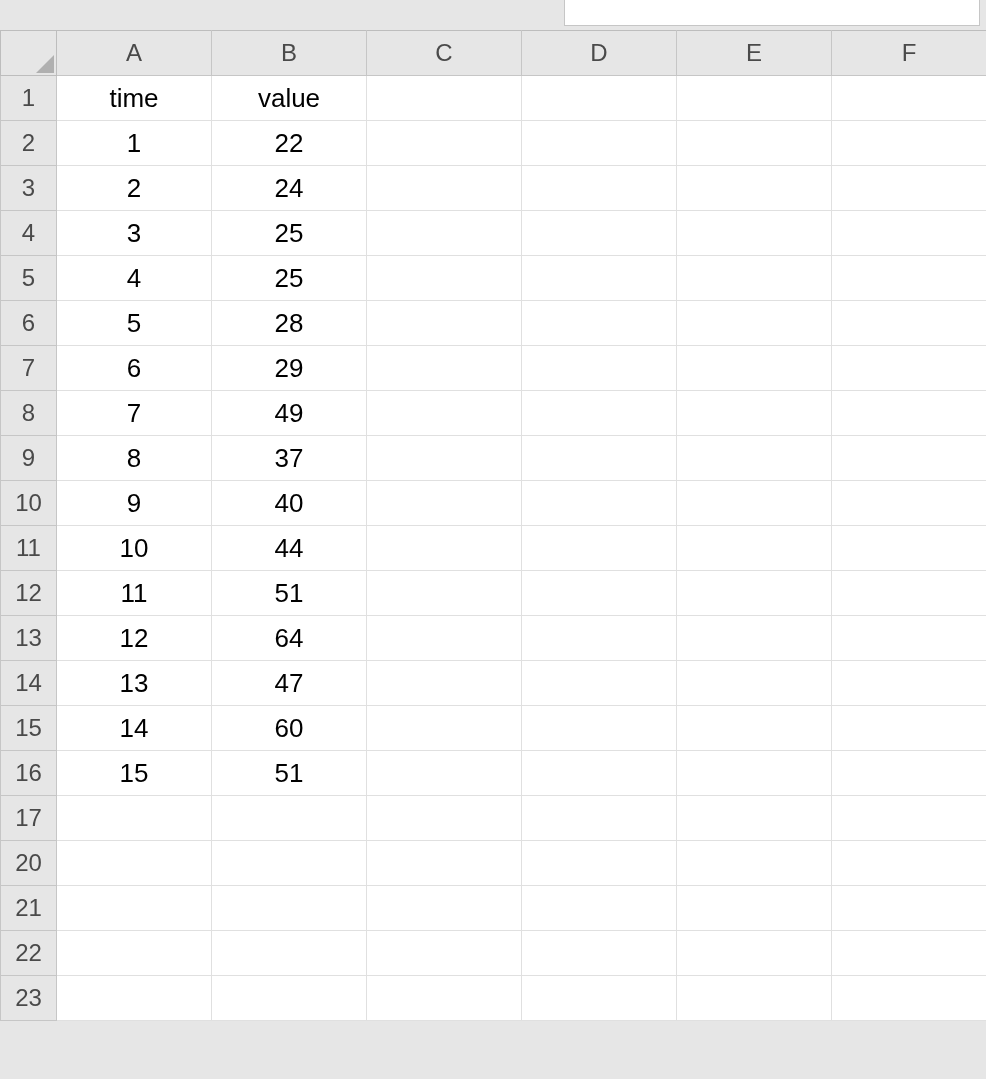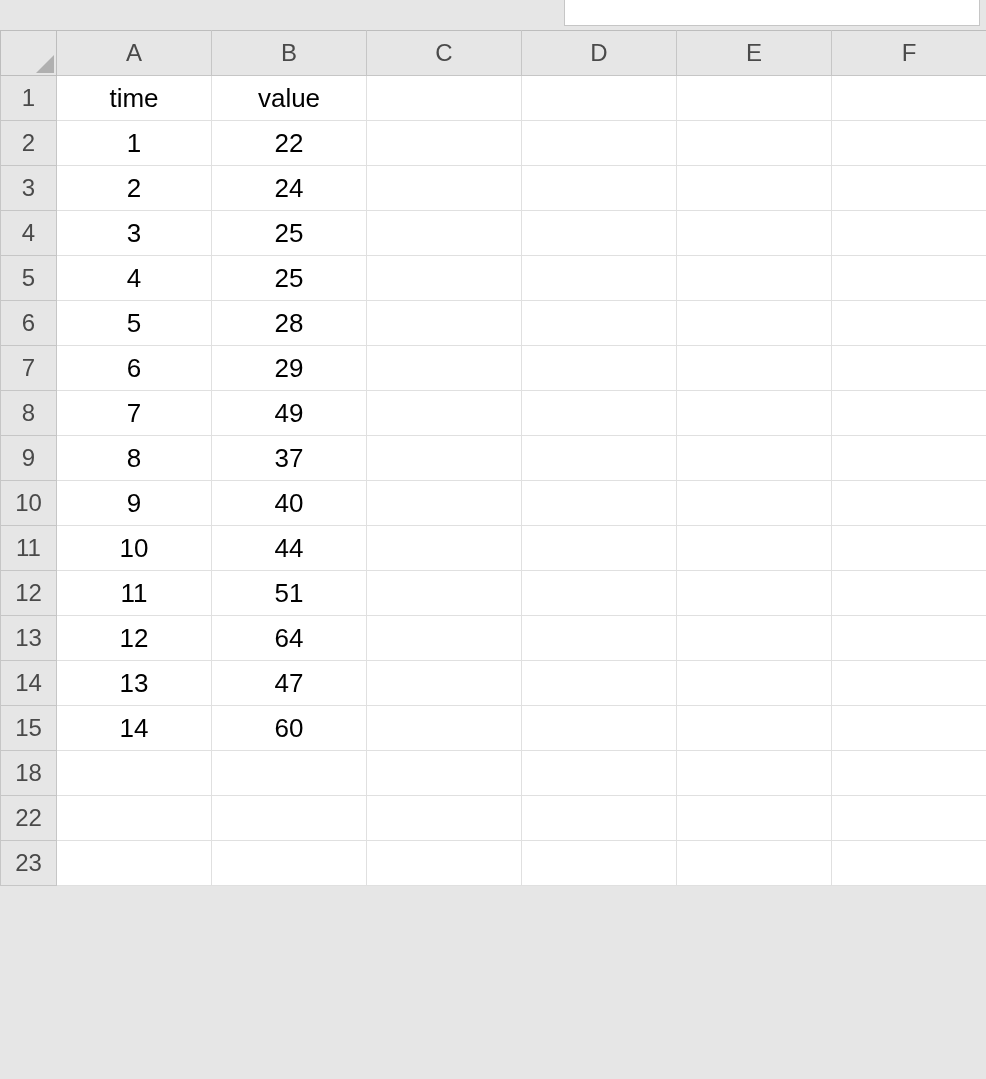--- a/index.html
+++ b/index.html
@@ -273,34 +273,61 @@
     <tr class="data-row">
       <th class="rowhdr">15</th>
       <td>14</td>
       <td>60</td>
       <td></td>
       <td></td>
       <td></td>
       <td></td>
     </tr>
 
-
-
-    <tr class="data-row">
-      <th class="rowhdr">18</th>
-      <td></td>
-      <td></td>
-      <td></td>
-      <td></td>
-      <td></td>
-      <td></td>
-    </tr>
-
-
-
+    <tr class="data-row">
+      <th class="rowhdr">16</th>
+      <td>15</td>
+      <td>51</td>
+      <td></td>
+      <td></td>
+      <td></td>
+      <td></td>
+    </tr>
+
+    <tr class="data-row">
+      <th class="rowhdr">17</th>
+      <td></td>
+      <td></td>
+      <td></td>
+      <td></td>
+      <td></td>
+      <td></td>
+    </tr>
+
+    <tr class="data-row">
+      <th class="rowhdr">20</th>
+      <td></td>
+      <td></td>
+      <td></td>
+      <td></td>
+      <td></td>
+      <td></td>
+    </tr>
+
+
+
+    <tr class="data-row">
+      <th class="rowhdr">21</th>
+      <td></td>
+      <td></td>
+      <td></td>
+      <td></td>
+      <td></td>
+      <td></td>
+    </tr>
 
     <tr class="data-row">
       <th class="rowhdr">22</th>
       <td></td>
       <td></td>
       <td></td>
       <td></td>
       <td></td>
       <td></td>
     </tr>

